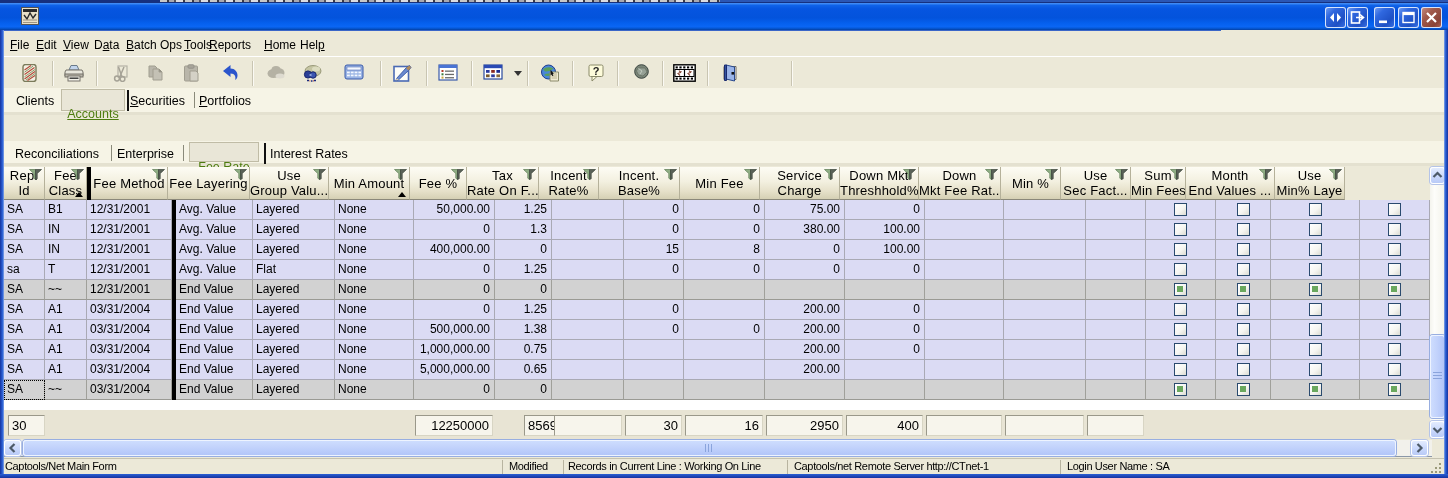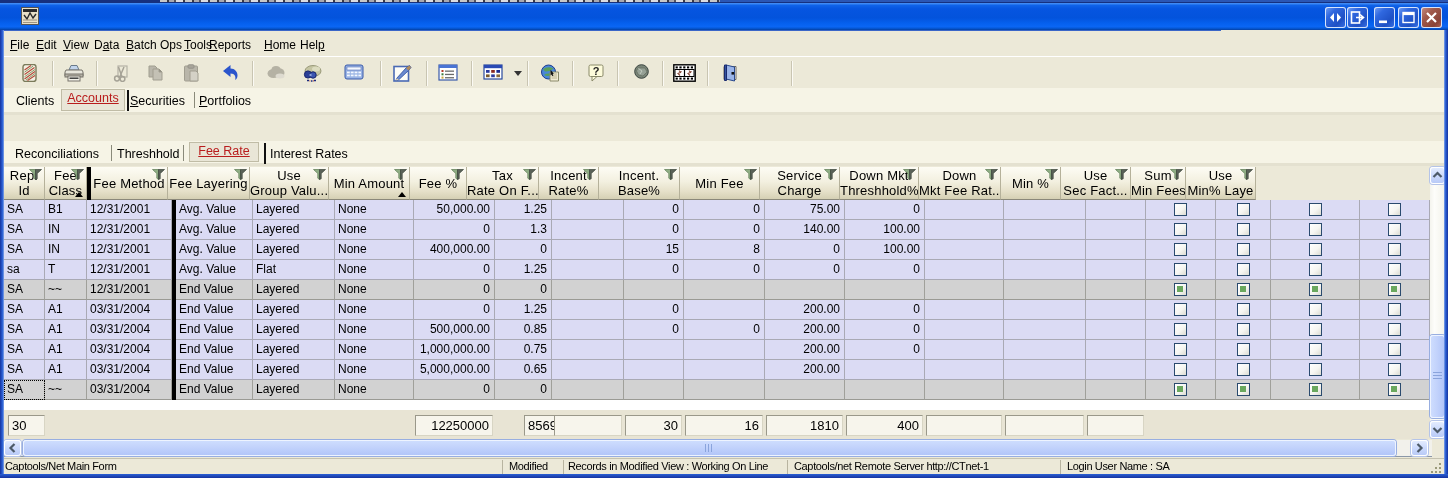--- a/index.html
+++ b/index.html
@@ -30,21 +30,21 @@
 #menu .mi { position:absolute; top:7px; font-size:12px; color:#000; }
 
 #toolbar { position:absolute; left:4px; top:56px; width:1440px; height:33px; background:#ece9d8; border-top:1px solid #fff; }
 #toolbar .tbi { position:absolute; top:7px; }
 #toolbar .tbsep { position:absolute; top:4px; width:2px; height:25px; border-left:1px solid #c9c5b2; border-right:1px solid #fbfaf4; }
 #toolbar .tbdrop { position:absolute; top:14px; width:0; height:0; border-left:4px solid transparent; border-right:4px solid transparent; border-top:5px solid #333; }
 
 
 .tabrow { position:absolute; left:4px; width:1440px; background:#f6f4e6; border-bottom:3px solid #e4e1d0; font-size:12.5px; }
 .tab { position:absolute; top:6px; color:#000; white-space:nowrap; }
-.tabsel { position:absolute; top:1px; bottom:1px; background:#e9e6d7; border:1px solid #c0bca6; color:#b91c1c; text-align:center; padding-top:1px; white-space:nowrap; }
+.tabsel { position:absolute; top:1px; bottom:1px; background:#e9e6d7; border:1px solid #c0bca6; color:#4d7c0f; text-align:center; padding-top:17px; white-space:nowrap; }
 .tabsel u, .tab u { text-decoration:underline; }
 .tsep { position:absolute; top:4px; width:1px; height:16px; background:#8a8a7a; }
 .tsepb { position:absolute; top:2px; width:2px; height:21px; background:#111; }
 
 
 #grid { position:absolute; left:4px; top:167px; width:1426px; }
 #ghead { display:flex; height:33px; }
 .hc { position:relative; height:33px; border-right:1px solid #b5b19a; border-bottom:1px solid #8a887a;
   background:linear-gradient(180deg,#fdfcf4 0%,#f3f0e0 45%,#e6e1ca 75%,#d5d0b4 100%);
   font-size:13px; letter-spacing:0.2px; color:#000; text-align:center; overflow:hidden; white-space:nowrap; }
@@ -320,21 +320,21 @@
       <span class="tab" style="left:12px">Clients</span>
       <span class="tabsel" style="left:57px;width:64px"><u>Accounts</u></span>
       <span class="tsepb" style="left:123px"></span>
       <span class="tab" style="left:126px"><u>S</u>ecurities</span>
       <span class="tsep" style="left:190px"></span>
       <span class="tab" style="left:195px"><u>P</u>ortfolios</span>
     </div>
   <div class="tabrow" style="top:141px;height:25px">
       <span class="tab" style="left:11px">Reconciliations</span>
       <span class="tsep" style="left:107px"></span>
-      <span class="tab" style="left:113px">Threshhold</span>
+      <span class="tab" style="left:113px">Enterprise</span>
       <span class="tsep" style="left:179px"></span>
       <span class="tabsel" style="left:185px;width:70px"><u>Fee Rate</u></span>
       <span class="tsepb" style="left:260px"></span>
       <span class="tab" style="left:266px">Interest Rates</span>
     </div>
   <div id="grid">
     <div id="ghead">
         <div class="hc" style="width:41px">
           <div class="h2">Rep.<br>Id</div>
           <svg class="fn" width="13" height="11" viewBox="0 0 13 11">
@@ -450,20 +450,27 @@
             <path d="M6.5 0.5 H12.5 L8.2 4.5 L8.2 9.8 L6.5 10.5 Z" fill="#5a6258" stroke="#3a423a" stroke-width="0.7"></path>
           </svg>
         </div>
         <div class="hc" style="width:55px">
           <div class="h2">Sum<br>Min Fees</div>
           <svg class="fn" width="13" height="11" viewBox="0 0 13 11">
             <path d="M0.5 0.5 H6.5 L6.5 10.5 L4.8 9.2 L4.8 4.5 Z" fill="#8fae84" stroke="#5a7a52" stroke-width="0.7"></path>
             <path d="M6.5 0.5 H12.5 L8.2 4.5 L8.2 9.8 L6.5 10.5 Z" fill="#5a6258" stroke="#3a423a" stroke-width="0.7"></path>
           </svg>
         </div>
+        <div class="hc" style="width:89px">
+          <div class="h2">Month<br>End Values ...</div>
+          <svg class="fn" width="13" height="11" viewBox="0 0 13 11">
+            <path d="M0.5 0.5 H6.5 L6.5 10.5 L4.8 9.2 L4.8 4.5 Z" fill="#8fae84" stroke="#5a7a52" stroke-width="0.7"></path>
+            <path d="M6.5 0.5 H12.5 L8.2 4.5 L8.2 9.8 L6.5 10.5 Z" fill="#5a6258" stroke="#3a423a" stroke-width="0.7"></path>
+          </svg>
+        </div>
         <div class="hc" style="width:70px">
           <div class="h2">Use<br>Min% Laye</div>
           <svg class="fn" width="13" height="11" viewBox="0 0 13 11">
             <path d="M0.5 0.5 H6.5 L6.5 10.5 L4.8 9.2 L4.8 4.5 Z" fill="#8fae84" stroke="#5a7a52" stroke-width="0.7"></path>
             <path d="M6.5 0.5 H12.5 L8.2 4.5 L8.2 9.8 L6.5 10.5 Z" fill="#5a6258" stroke="#3a423a" stroke-width="0.7"></path>
           </svg>
         </div>
       </div>
     <div class="row">
         <div class="c al" style="width:41px">SA</div>
@@ -494,21 +501,21 @@
         <div class="c al" style="width:85px">12/31/2001</div>
         <div class="blackdiv"></div>
         <div class="c al" style="width:77px">Avg. Value</div>
         <div class="c al" style="width:82px">Layered</div>
         <div class="c al" style="width:79px">None</div>
         <div class="c ar" style="width:81px">0</div>
         <div class="c ar" style="width:57px">1.3</div>
         <div class="c ar" style="width:72px"></div>
         <div class="c ar" style="width:60px">0</div>
         <div class="c ar" style="width:81px">0</div>
-        <div class="c ar" style="width:80px">140.00</div>
+        <div class="c ar" style="width:80px">380.00</div>
         <div class="c ar" style="width:80px">100.00</div>
         <div class="c ar" style="width:79px"></div>
         <div class="c ar" style="width:82px"></div>
         <div class="c ar" style="width:60px"></div>
         <div class="c ac" style="width:70px"><span class="cb"></span></div>
         <div class="c ac" style="width:55px"><span class="cb"></span></div>
         <div class="c ac" style="width:89px"><span class="cb"></span></div>
         <div class="c ac" style="width:70px"><span class="cb"></span></div>
       </div>
       <div class="row">
@@ -605,21 +612,21 @@
       </div>
       <div class="row">
         <div class="c al" style="width:41px">SA</div>
         <div class="c al" style="width:42px">A1</div>
         <div class="c al" style="width:85px">03/31/2004</div>
         <div class="blackdiv"></div>
         <div class="c al" style="width:77px">End Value</div>
         <div class="c al" style="width:82px">Layered</div>
         <div class="c al" style="width:79px">None</div>
         <div class="c ar" style="width:81px">500,000.00</div>
-        <div class="c ar" style="width:57px">0.85</div>
+        <div class="c ar" style="width:57px">1.38</div>
         <div class="c ar" style="width:72px"></div>
         <div class="c ar" style="width:60px">0</div>
         <div class="c ar" style="width:81px">0</div>
         <div class="c ar" style="width:80px">200.00</div>
         <div class="c ar" style="width:80px">0</div>
         <div class="c ar" style="width:79px"></div>
         <div class="c ar" style="width:82px"></div>
         <div class="c ar" style="width:60px"></div>
         <div class="c ac" style="width:70px"><span class="cb"></span></div>
         <div class="c ac" style="width:55px"><span class="cb"></span></div>
@@ -697,21 +704,21 @@
       </div>
   </div>
   <div id="belowrows"></div>
   <div id="summary">
       <div class="sbox sl" style="left:4px;width:37px">30</div>
       <div class="sbox sr" style="left:411px;width:78px">12250000</div>
       <div class="sbox sl" style="left:520px;width:55px">8569489</div>
       <div class="sbox sr" style="left:550px;width:68px"></div>
       <div class="sbox sr" style="left:621px;width:57px">30</div>
       <div class="sbox sr" style="left:681px;width:78px">16</div>
-      <div class="sbox sr" style="left:762px;width:77px">1810</div>
+      <div class="sbox sr" style="left:762px;width:77px">2950</div>
       <div class="sbox sr" style="left:842px;width:77px">400</div>
       <div class="sbox sr" style="left:922px;width:76px"></div>
       <div class="sbox sr" style="left:1001px;width:79px"></div>
       <div class="sbox sr" style="left:1083px;width:57px"></div>
     </div>
   <div id="hscroll">
     <div class="harrow" style="left:0px">
         <svg width="17" height="16" viewBox="0 0 17 16">
           <path d="M10.5 4 L6.5 8 L10.5 12" fill="none" stroke="#4d5a68" stroke-width="2.2"></path>
         </svg>
@@ -735,21 +742,21 @@
       </div>
     <div class="varrow" style="top:254px"><svg width="15" height="17" viewBox="0 0 15 17">
           <path d="M3.5 7 L7.5 11 L11.5 7" fill="none" stroke="#4d5a68" stroke-width="2.2"></path>
         </svg></div>
   </div>
   <div id="status">
       <span style="left:5px">Captools/Net Main Form</span>
       <span class="ssep" style="left:502px"></span>
       <span style="left:509px">Modified</span>
       <span class="ssep" style="left:563px"></span>
-      <span style="left:568px">Records in Modified View : Working On Line</span>
+      <span style="left:568px">Records in Current Line : Working On Line</span>
       <span class="ssep" style="left:787px"></span>
       <span style="left:794px">Captools/net Remote Server http://CTnet-1</span>
       <span class="ssep" style="left:1060px"></span>
       <span style="left:1067px">Login User Name : SA</span>
       <div id="grip"></div>
     </div>
   <div id="bl"></div>
     <div id="br"></div>
     <div id="bb"></div>
 </div>

